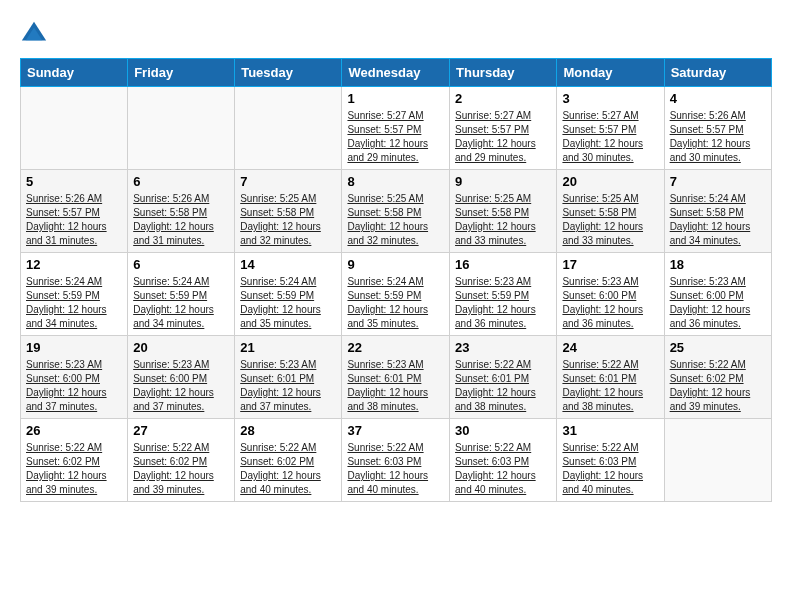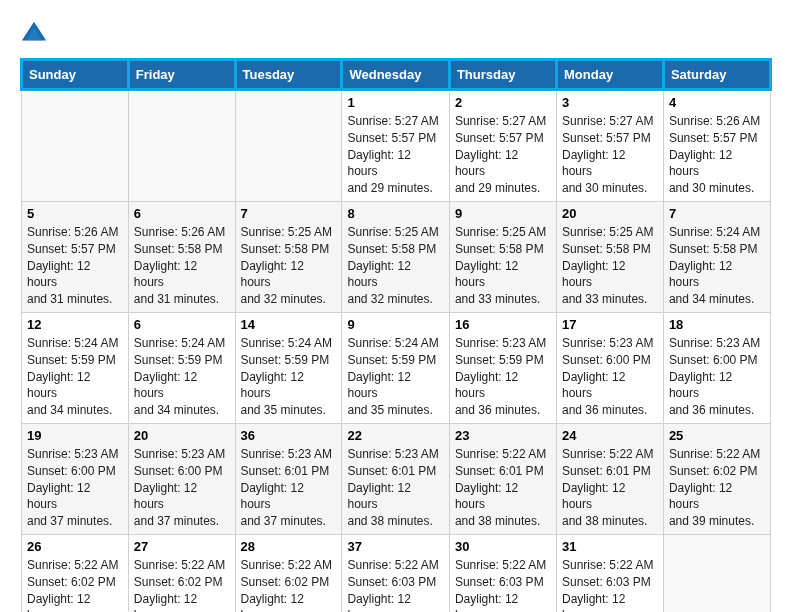--- a/index.html
+++ b/index.html
@@ -57,43 +57,44 @@
       border-collapse: collapse;
       font-size: 11px;
     }
     thead tr th {
       background-color: #1a6aad;
       color: #fff;
       text-align: left;
       padding: 6px 6px;
       font-size: 13px;
       font-weight: bold;
-      border: 3px solid #0ea5e9;
+      border: 1px solid #0ea5e9;
     }
     tbody tr td {
       border: 1px solid #d0d0d0;
       vertical-align: top;
       padding: 4px 5px;
       width: 108px;
       min-height: 80px;
       background: #fff;
     }
     tbody tr:nth-child(even) td {
       background: #f5f5f5;
     }
     .day-number {
       font-weight: bold;
       font-size: 13px;
       margin-bottom: 3px;
       display: block;
     }
     .day-info {
-      font-size: 12px;
+      font-size: 10px;
       color: #222;
       line-height: 1.4;
+      text-decoration: underline;
     }
     .empty-cell {
       background: #f9f9f9;
     }
   </style>
 </head>
 <body>
 
 <div class="header">
   <div class="logo">
@@ -269,21 +270,21 @@
 and 37 minutes.</div>
         </td>
         <td>
           <span class="day-number">20</span>
           <div class="day-info" style="white-space: pre-line;">Sunrise: 5:23 AM
 Sunset: 6:00 PM
 Daylight: 12 hours
 and 37 minutes.</div>
         </td>
         <td>
-          <span class="day-number">36</span>
+          <span class="day-number">21</span>
           <div class="day-info" style="white-space: pre-line;">Sunrise: 5:23 AM
 Sunset: 6:01 PM
 Daylight: 12 hours
 and 37 minutes.</div>
         </td>
         <td>
           <span class="day-number">22</span>
           <div class="day-info" style="white-space: pre-line;">Sunrise: 5:23 AM
 Sunset: 6:01 PM
 Daylight: 12 hours

